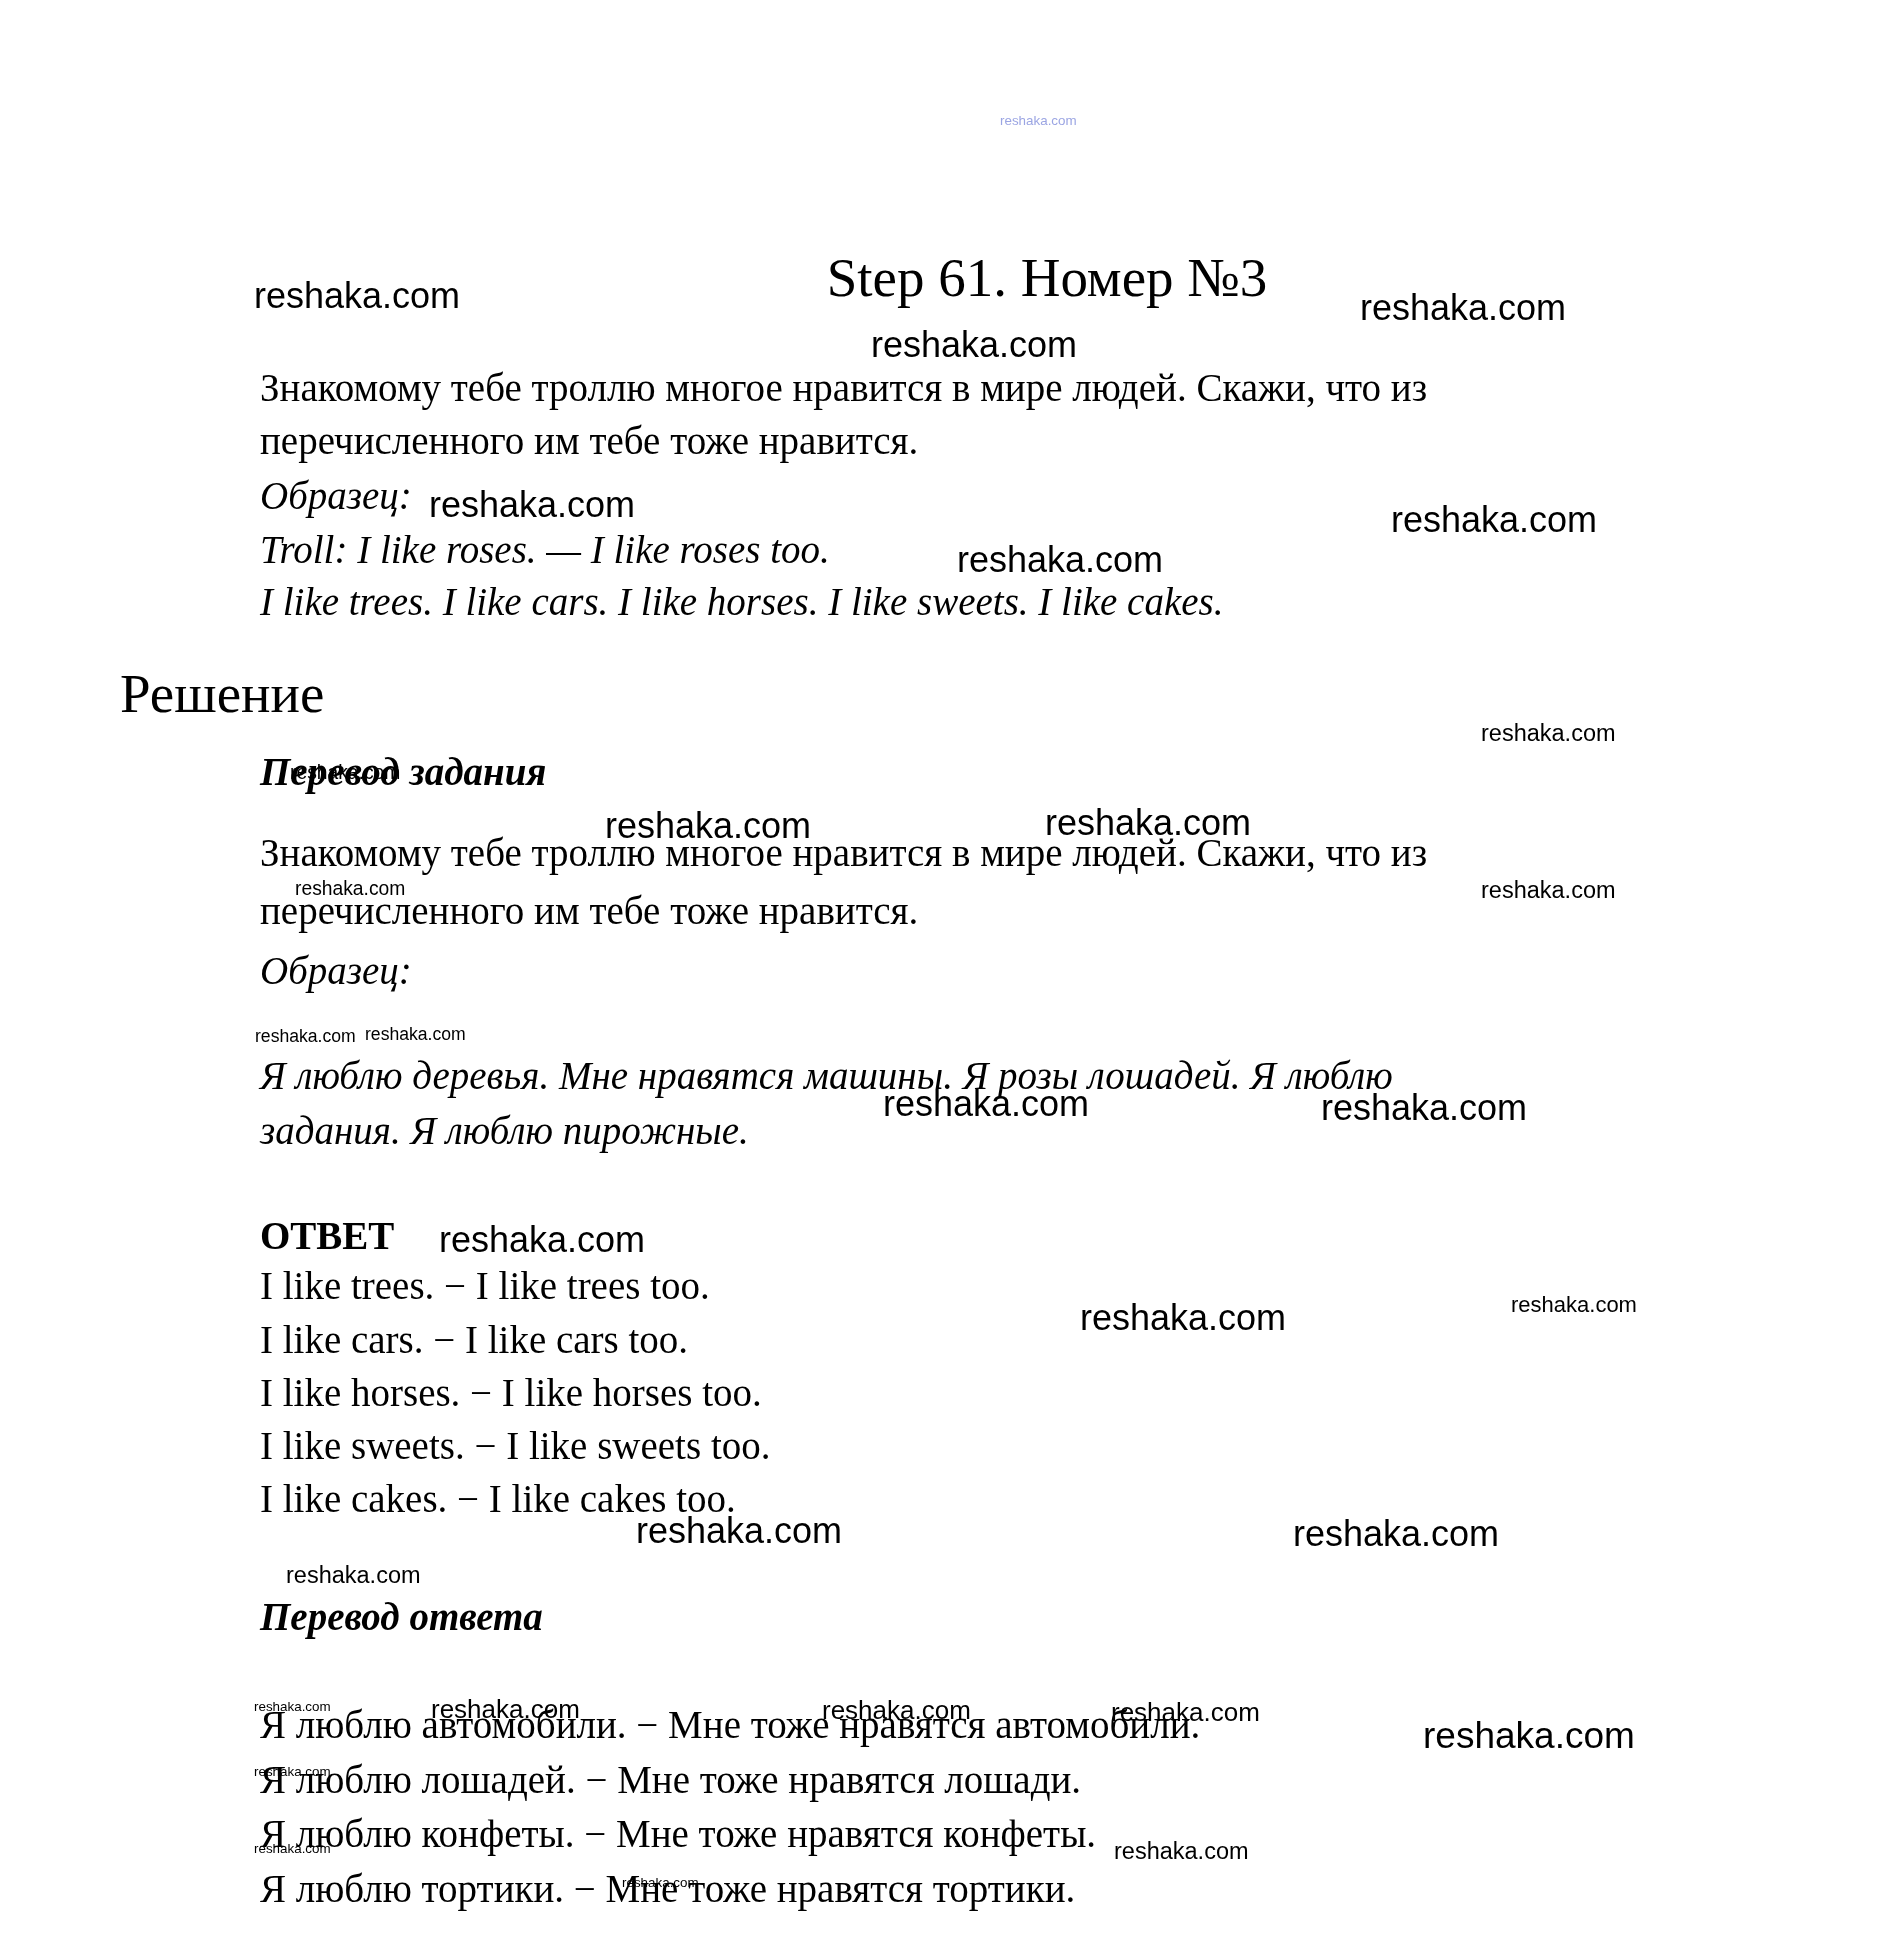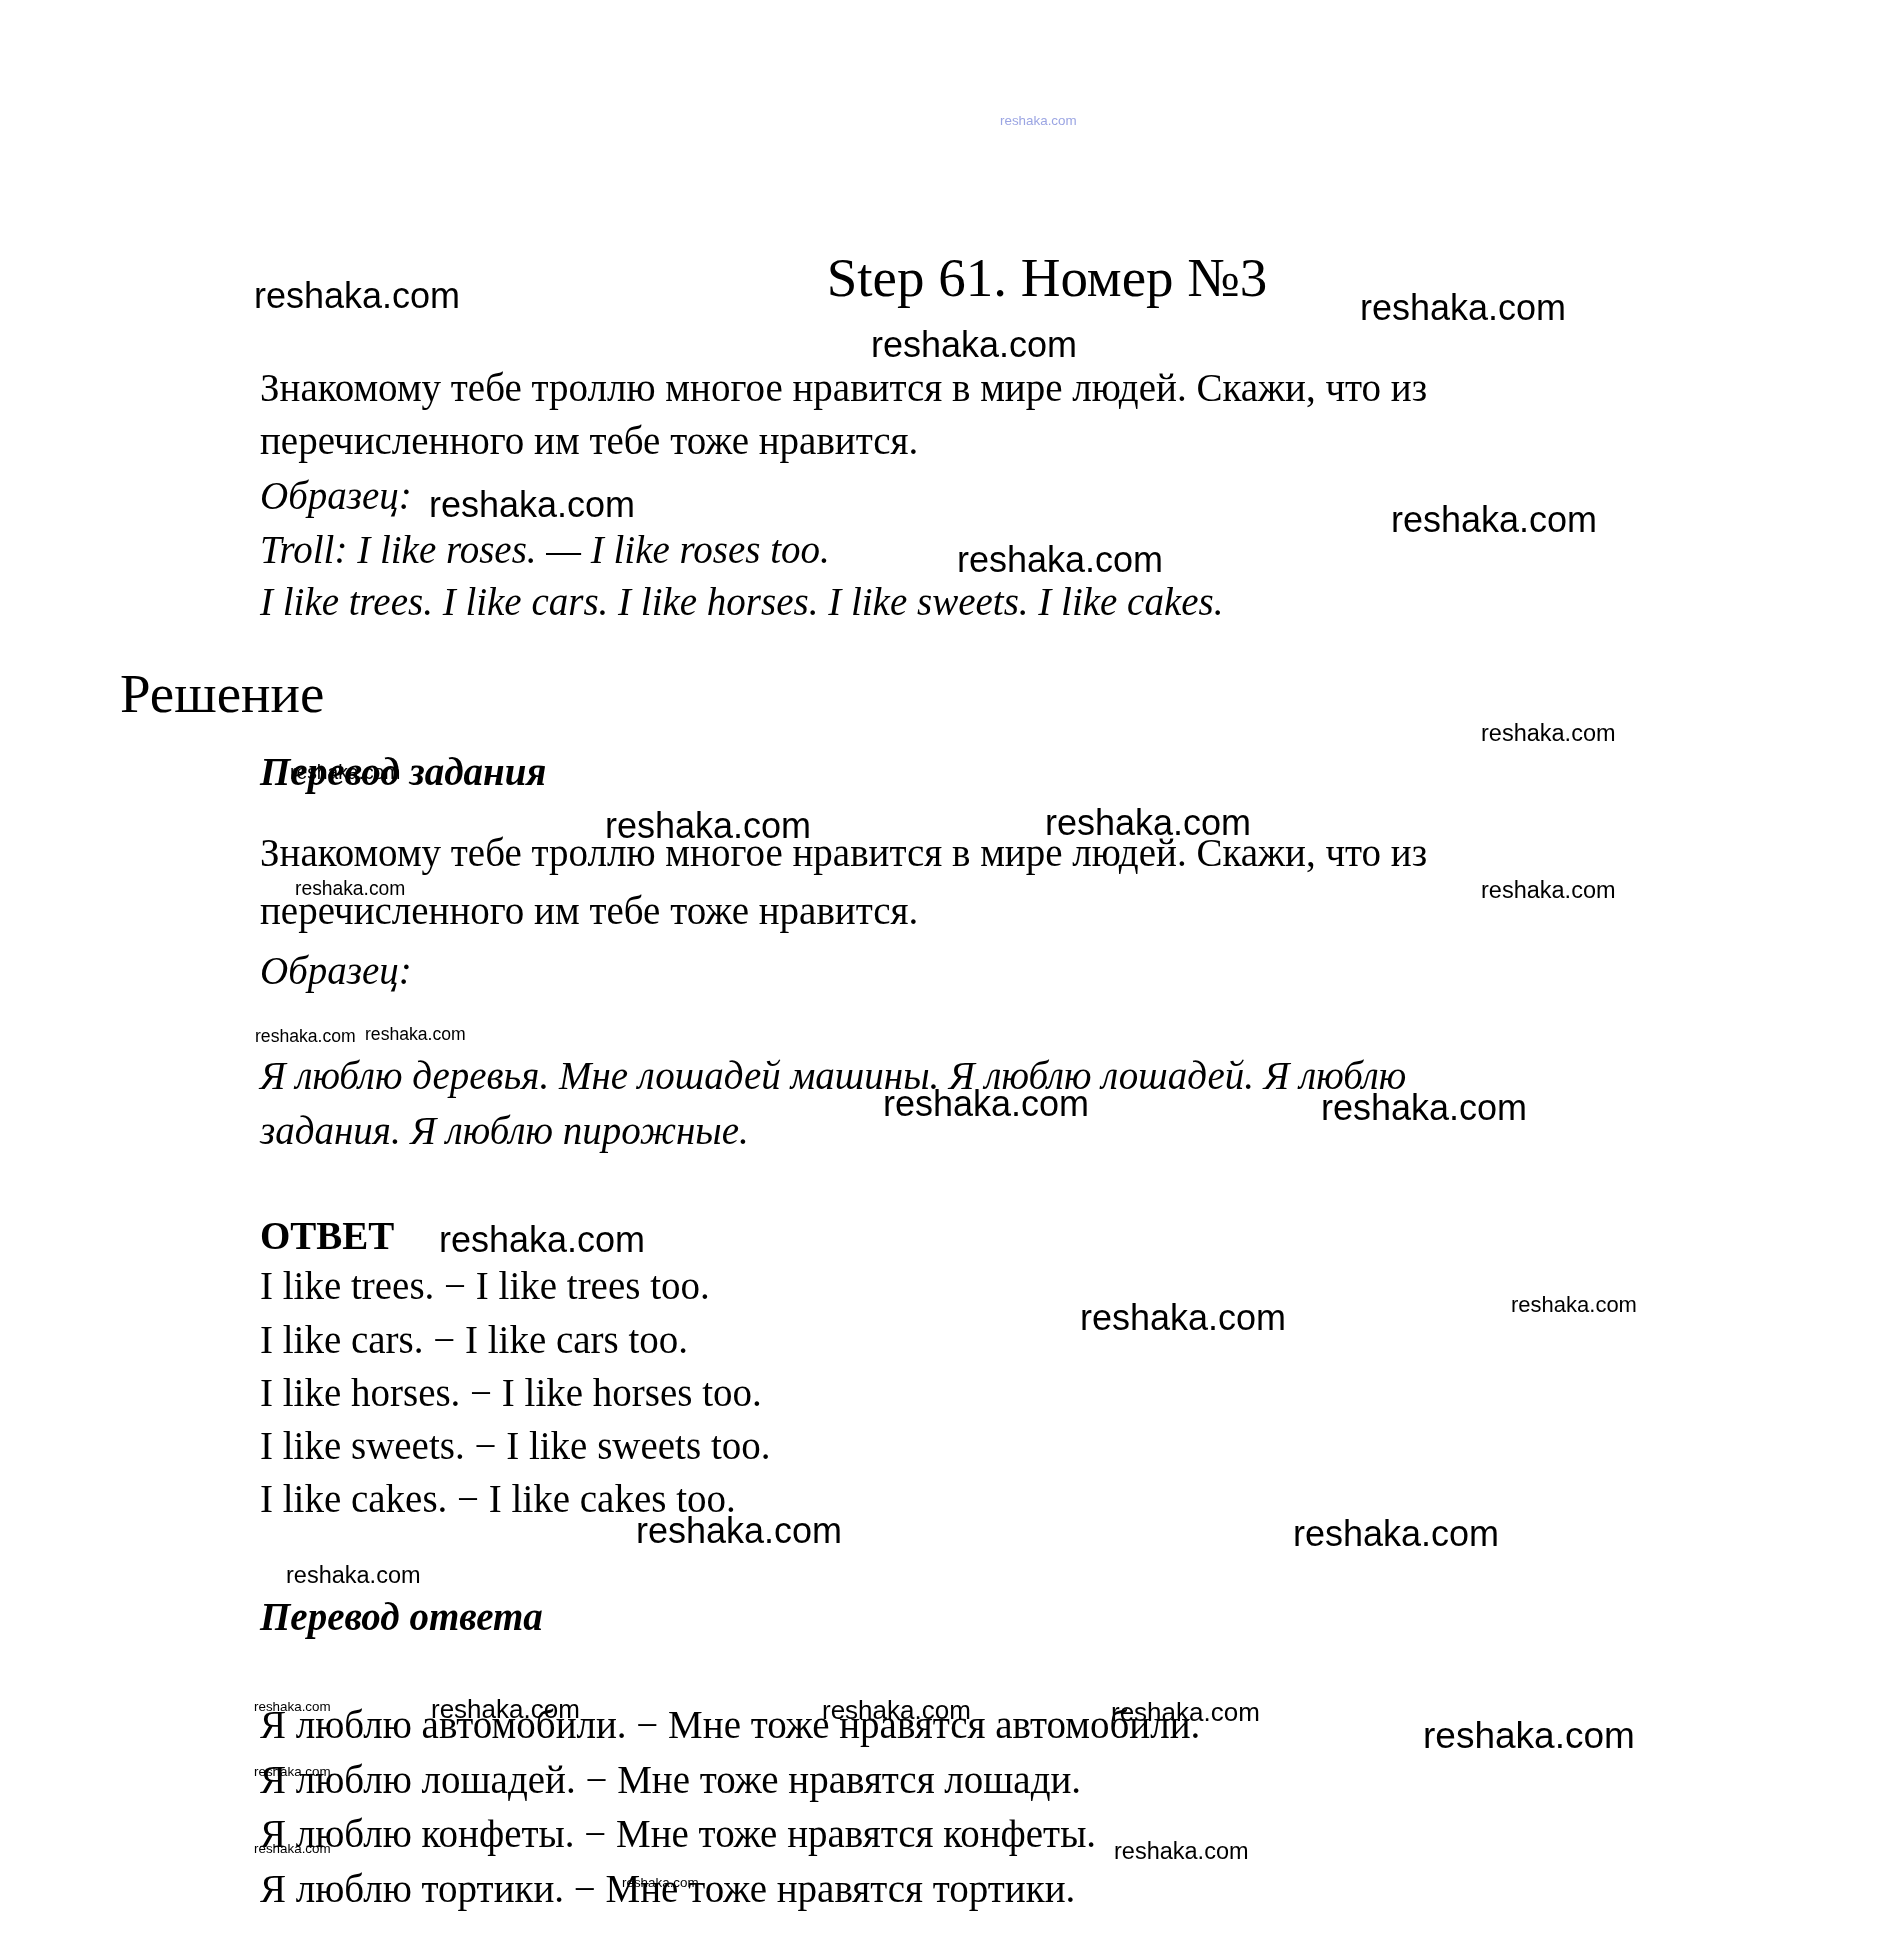--- a/index.html
+++ b/index.html
@@ -93,21 +93,21 @@
   <div class="line italic" style="top:361px;">Образец:</div>
   <div class="line italic" style="top:415px;">Troll: I like roses. — I like roses too.</div>
   <div class="line italic" style="top:467px;">I like trees. I like cars. I like horses. I like sweets. I like cakes.</div>
 
   <div class="section-heading" style="top:550px;">Решение</div>
 
   <div class="line bold italic" style="top:637px;">Перевод задания</div>
   <div class="line" style="top:718px;">Знакомому тебе троллю многое нравится в мире людей. Скажи, что из</div>
   <div class="line" style="top:776px;">перечисленного им тебе тоже нравится.</div>
   <div class="line italic" style="top:836px;">Образец:</div>
-  <div class="line italic" style="top:941px;">Я люблю деревья. Мне лошадей машины. Я люблю лошадей. Я люблю</div>
+  <div class="line italic" style="top:941px;">Я люблю деревья. Мне нравятся машины. Я розы лошадей. Я люблю</div>
   <div class="line italic" style="top:996px;">задания. Я люблю пирожные.</div>
 
   <div class="line bold" style="top:1101px;">ОТВЕТ</div>
   <div class="line" style="top:1151px;">I like trees. − I like trees too.</div>
   <div class="line" style="top:1205px;">I like cars. − I like cars too.</div>
   <div class="line" style="top:1258px;">I like horses. − I like horses too.</div>
   <div class="line" style="top:1311px;">I like sweets. − I like sweets too.</div>
   <div class="line" style="top:1364px;">I like cakes. − I like cakes too.</div>
 
   <div class="line bold italic" style="top:1482px;">Перевод ответа</div>

